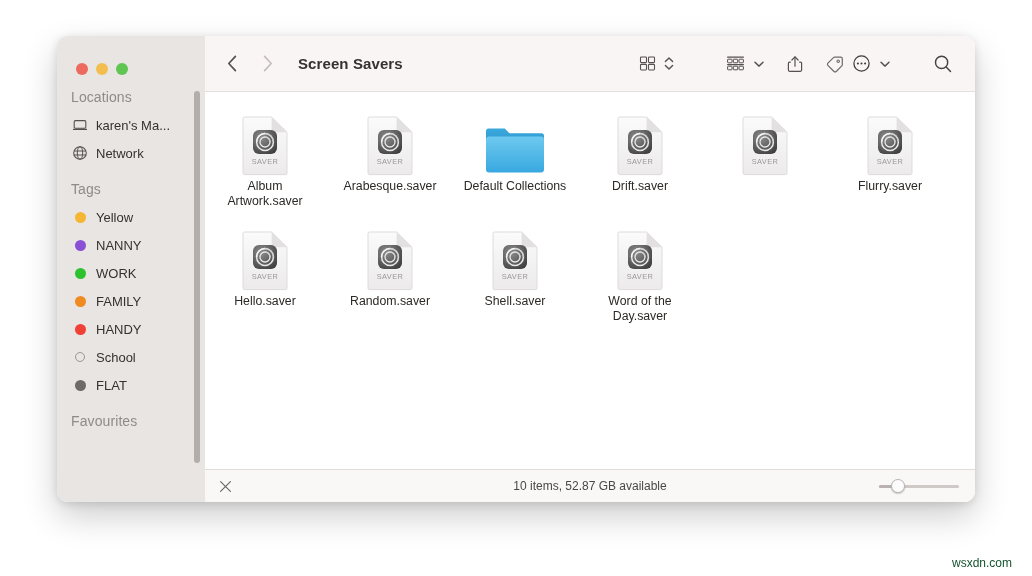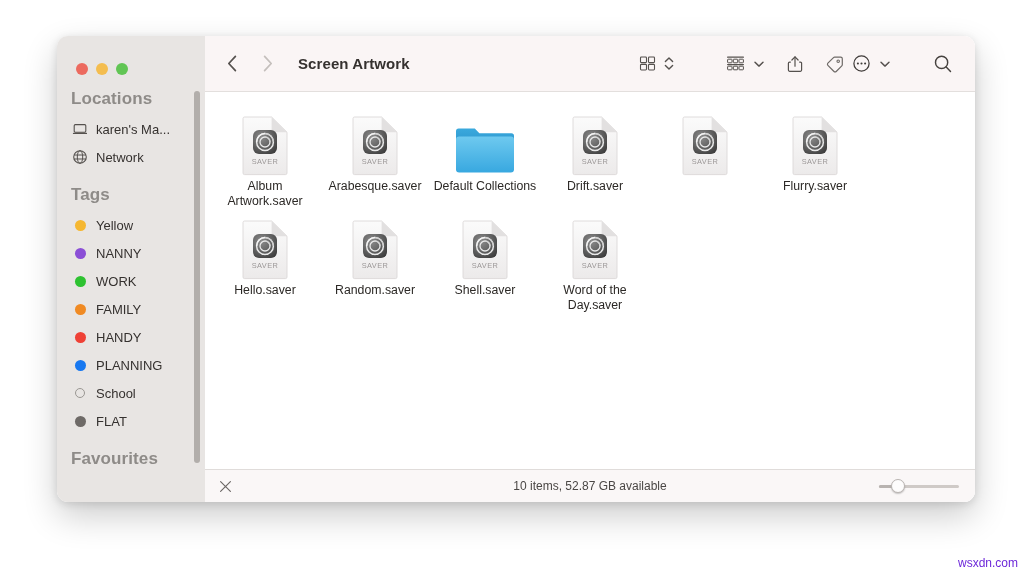--- a/index.html
+++ b/index.html
@@ -38,21 +38,21 @@
     padding: 19px 0 0 19px;
     height: 47px;
   }
   .light { width: 12px; height: 12px; border-radius: 50%; display:block; }
   .light.red    { background: #ec6a5f; }
   .light.yellow { background: #f4bd4f; }
   .light.green  { background: #61c554; }
 
   .sb-scroll { position: relative; height: 419px; overflow: hidden; }
   .sb-section-title {
-    font-size: 17px; color: #8e8b88; font-weight: 700;
+    font-size: 14px; color: #8e8b88; font-weight: 400;
     letter-spacing: .1px;
     padding: 6px 0 6px 14px;
   }
   .sb-item {
     display: flex; align-items: center; gap: 8px;
     height: 28px; padding-left: 15px;
     font-size: 13px; color: #35312f;
     white-space: nowrap;
   }
   .sb-ico { width: 16px; height: 16px; flex: 0 0 16px; display:flex; align-items:center; justify-content:center; }
@@ -91,20 +91,21 @@
   .gap-d { width: 34px; }
 
   
   .content { flex: 1 1 auto; background:#fff; position: relative; overflow:hidden; }
   .grid {
     display: grid;
     grid-template-columns: repeat(6, 110px);
     column-gap: 0px; row-gap: 4px;
     padding: 16px 18px 0 5px;
     justify-content: start;
+    gap: 15px;
   }
   .cell { width: 110px; padding-top: 2px; display:flex; flex-direction:column; align-items:center; }
   .cell .icon-wrap { height: 66px; display:flex; align-items:flex-end; justify-content:center; }
   .cell .cap {
     margin-top: 3px; font-size: 12.3px; color: #2c2926;
     text-align: center; line-height: 14.5px; width: 104px;
     word-wrap: break-word;
   }
 
   
@@ -132,22 +133,22 @@
   .slider { margin-left: auto; position: relative; width: 80px; height: 14px; display:flex; align-items:center; }
   .slider .track { position:absolute; left:0; right:0; height:3px; background:#cfcac7; border-radius:2px; }
   .slider .track-left { position:absolute; left:0; width:14px; height:3px; background:#b8b3b0; border-radius:2px; }
   .slider .knob {
     position:absolute; left: 12px; width: 14px; height: 14px; border-radius: 50%;
     background: #fdfcfc; border: 1px solid #b9b4b1;
     box-shadow: 0 1px 1.5px rgba(0,0,0,0.22);
   }
 
   .watermark {
-    position: absolute; right: 14px; bottom: 6px;
-    font-size: 12px; color: #6d28d9;
+    position: absolute; right: 20px; bottom: 6px;
+    font-size: 12px; color: #14532d;
     font-family: "Liberation Sans", sans-serif;
   }
 </style>
 </head>
 <body>
 
 <div id="root">
 
   <div class="window">
 
@@ -210,26 +211,20 @@
           <span>FAMILY</span>
         </div>
         <div class="sb-item">
           <span class="sb-ico">
               <span class="dot" style="background:#ef4136"></span>
             </span>
           <span>HANDY</span>
         </div>
         <div class="sb-item">
           <span class="sb-ico">
-              <span class="dot" style="background:#1878f0"></span>
-            </span>
-          <span>PLANNING</span>
-        </div>
-        <div class="sb-item">
-          <span class="sb-ico">
               <span class="dot hollow"></span>
             </span>
           <span>School</span>
         </div>
         <div class="sb-item">
           <span class="sb-ico">
               <span class="dot" style="background:#6e6a67"></span>
             </span>
           <span>FLAT</span>
         </div>
@@ -249,21 +244,21 @@
               <path d="M8.4 1.4L1.8 8.5l6.6 7.1" stroke="#55514e" stroke-width="1.7" stroke-linecap="round" stroke-linejoin="round"></path>
             </svg>
           </span>
           <span class="arrow">
             <svg width="11" height="17" viewBox="0 0 11 17" fill="none">
               <path d="M2.6 1.4l6.6 7.1-6.6 7.1" stroke="#c4bfbc" stroke-width="1.7" stroke-linecap="round" stroke-linejoin="round"></path>
             </svg>
           </span>
         </div>
 
-        <div class="win-title">Screen Artwork</div>
+        <div class="win-title">Screen Savers</div>
 
         <div class="tb-right">
 
           <span class="tb-btn">
             <svg width="17" height="17" viewBox="0 0 17 17" fill="none">
               <rect x="1.5" y="2" width="6" height="5.6" rx="0.9" stroke="#55514e" stroke-width="1.1"></rect>
               <rect x="9.5" y="2" width="6" height="5.6" rx="0.9" stroke="#55514e" stroke-width="1.1"></rect>
               <rect x="1.5" y="9.4" width="6" height="5.6" rx="0.9" stroke="#55514e" stroke-width="1.1"></rect>
               <rect x="9.5" y="9.4" width="6" height="5.6" rx="0.9" stroke="#55514e" stroke-width="1.1"></rect>
             </svg>

